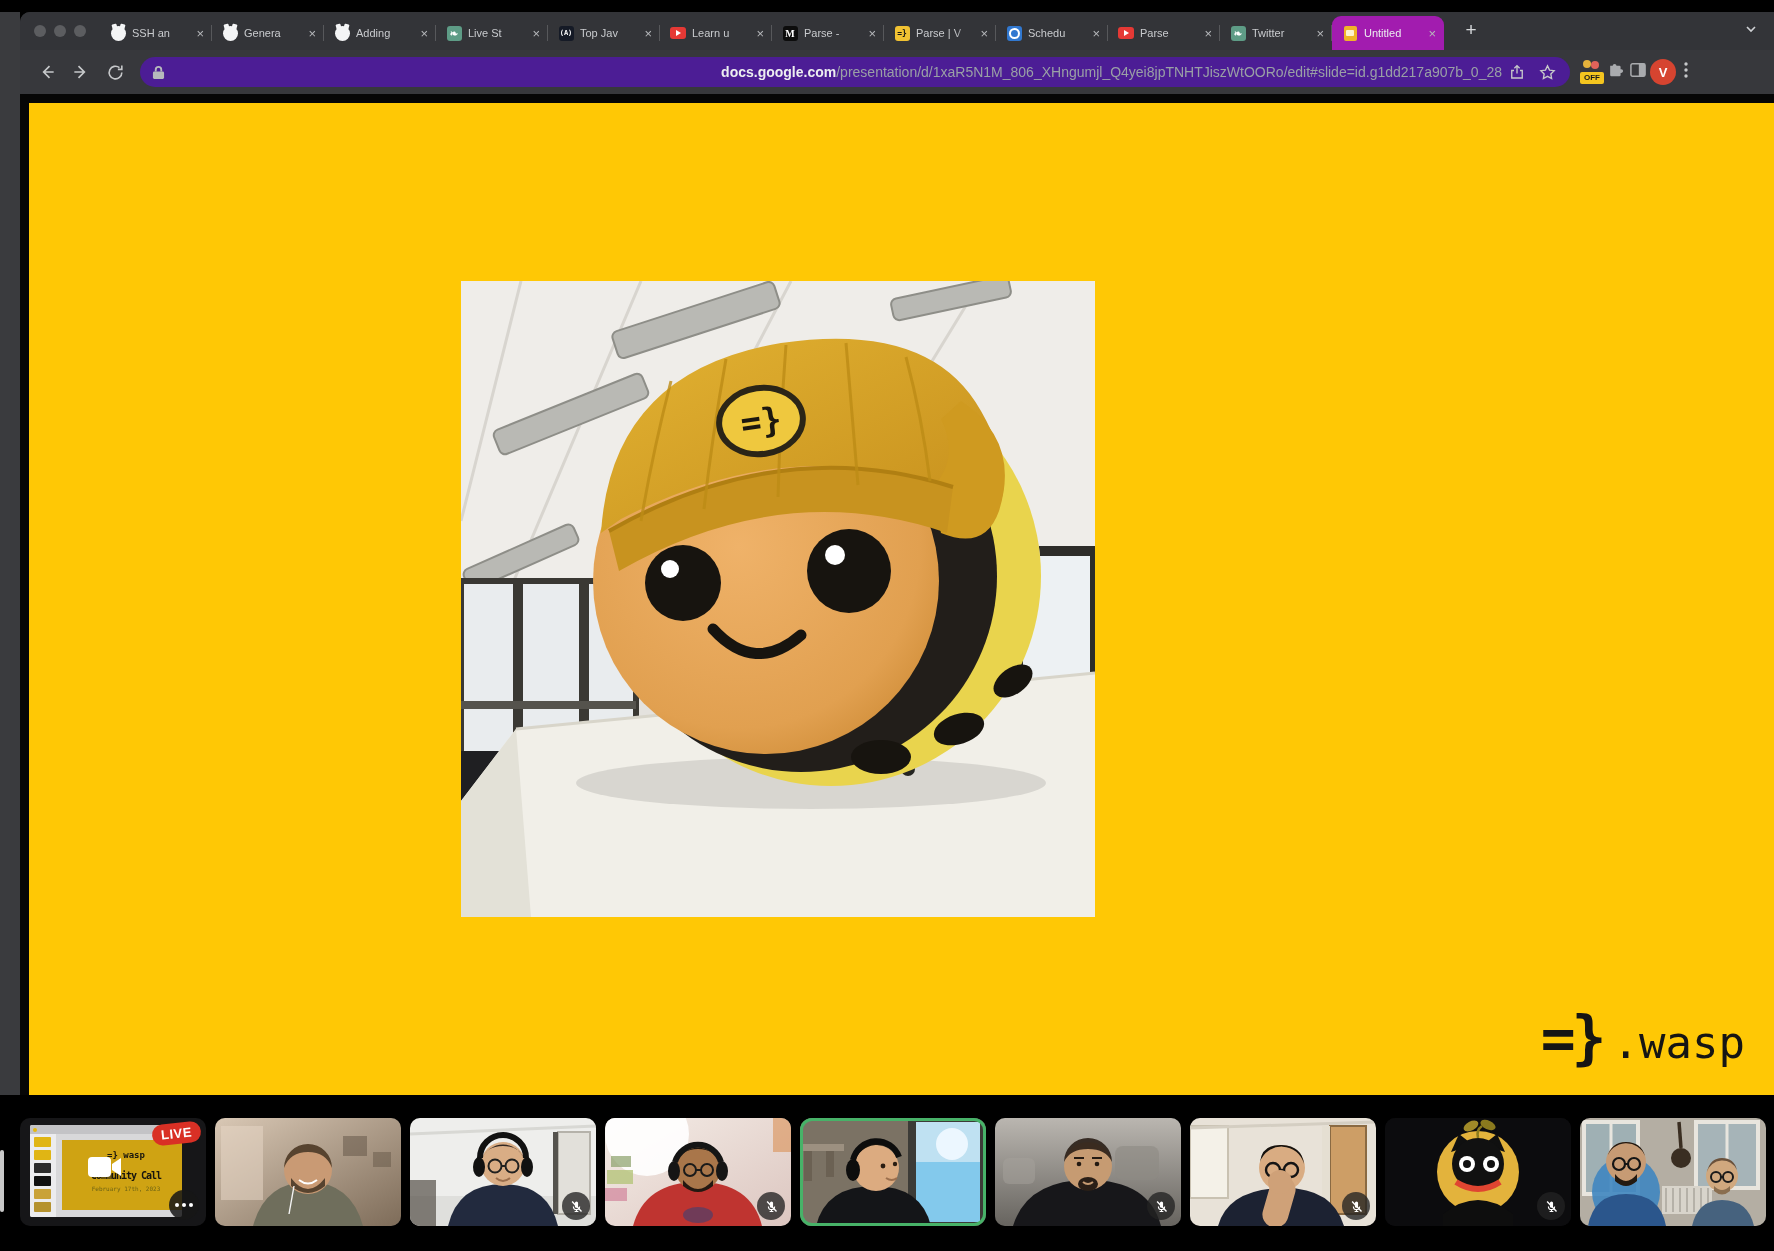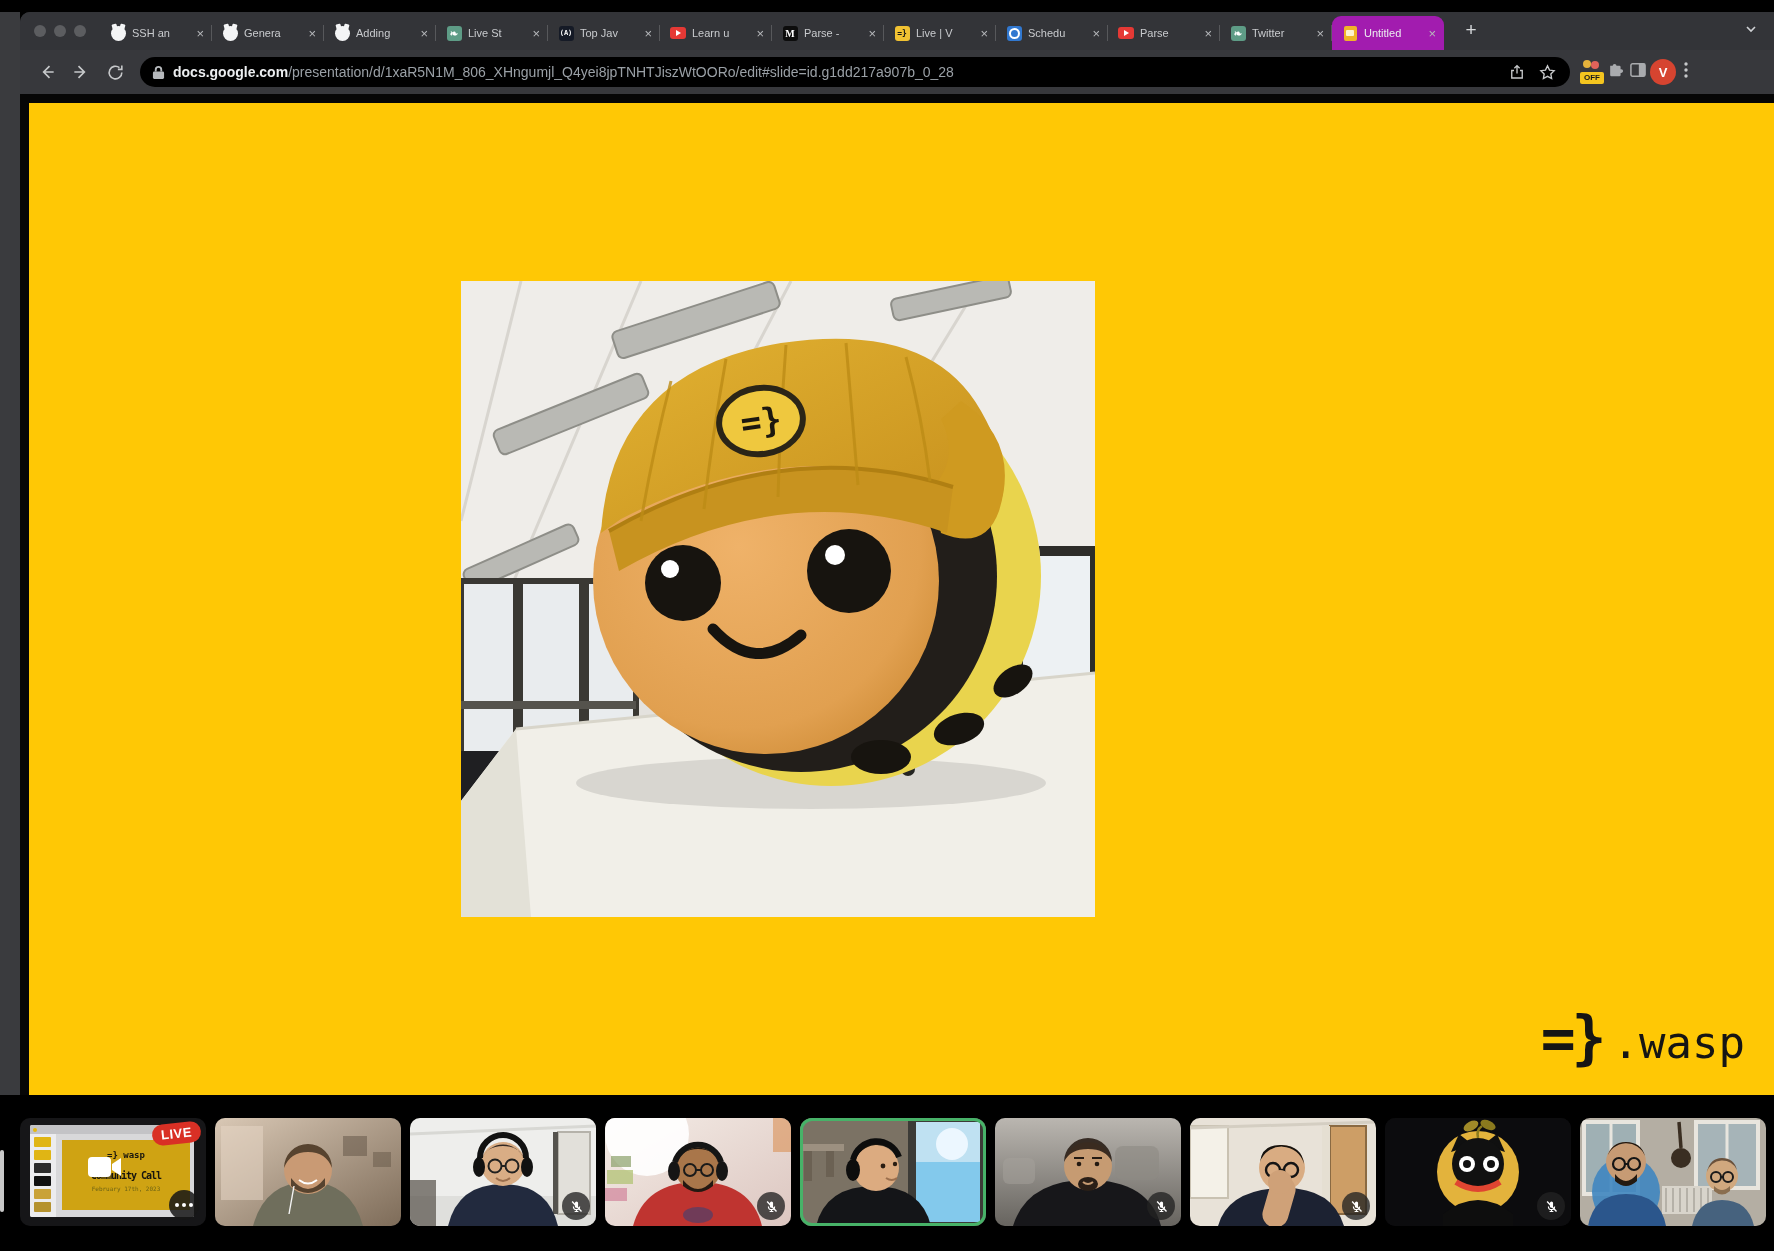--- a/index.html
+++ b/index.html
@@ -42,22 +42,22 @@
   .fav-clock{width:15px;height:15px;border-radius:3px;background:#3178d0;display:flex;align-items:center;justify-content:center;}
   .fav-clock i{display:block;width:7px;height:7px;border:2px solid #fff;border-radius:50%;}
   .fav-slides{width:13px;height:15px;border-radius:2px;background:#f0b429;display:flex;align-items:center;justify-content:center;}
   .fav-slides i{display:block;width:8px;height:6px;background:#fdf2d0;border-radius:1px;}
   .newtab{width:26px;height:26px;margin-left:14px;border-radius:50%;color:#d6d8da;font-size:19px;line-height:24px;
           text-align:center;cursor:pointer;}
   .tab-chevron{margin-left:auto;margin-right:16px;color:#cfd1d4;}
 
   .urlbar{position:relative;height:44px;background:#37383c;display:flex;align-items:center;padding:0 10px;box-sizing:border-box;}
   .nav-ic{width:30px;height:30px;display:flex;align-items:center;justify-content:center;color:#c6c8ca;flex:0 0 auto;margin:0 2px;}
-  .omnibox{display:flex;align-items:center;height:30px;background:#000000;border-radius:16px;margin-left:8px;
-           flex:0 0 auto;width:1430px;padding:0 8px 0 12px;box-sizing:border-box;color:#9aa0a6;}
+  .omnibox{display:flex;align-items:center;height:30px;background:#4c1d95;border-radius:16px;margin-left:8px;
+           flex:0 0 auto;width:1430px;padding:0 8px 0 12px;box-sizing:border-box;color:#9aa0a6;text-align:right;}
   .omni-url{flex:1;font-size:14px;white-space:nowrap;overflow:hidden;margin-left:8px;}
   .omni-url b{color:#eceef0;font-weight:bold;}
   .bar-right{display:flex;align-items:center;margin-left:10px;gap:2px;}
   .ext-off{width:24px;height:24px;position:relative;}
   .ext-off .p1{position:absolute;left:3px;top:0;width:8px;height:8px;border-radius:50%;background:#e6b33c;}
   .ext-off .p2{position:absolute;left:11px;top:1px;width:8px;height:8px;border-radius:50%;background:#e0635a;}
   .ext-off .badge{position:absolute;left:0;bottom:0;width:24px;height:12px;background:#f4c51f;color:#1a1a1a;
                   font-size:8px;font-weight:bold;text-align:center;line-height:12px;border-radius:2px;}
   .avatar-v{width:26px;height:26px;border-radius:50%;background:#d64430;color:#fff;font-size:13px;font-weight:bold;
             display:flex;align-items:center;justify-content:center;}
@@ -79,21 +79,21 @@
   .vtile svg{display:block;}
   .live-badge{position:absolute;top:5px;right:5px;background:#d93025;color:#fff;font-size:13px;font-weight:bold;
               padding:3px 9px;border-radius:12px;transform:rotate(-6deg);letter-spacing:.5px;}
   .more-btn{position:absolute;right:7px;bottom:6px;width:30px;height:30px;border-radius:50%;background:rgba(22,22,22,.85);
             display:flex;align-items:center;justify-content:center;gap:3px;}
   .more-btn i{width:4px;height:4px;border-radius:50%;background:#fff;display:block;}
   .mute-badge{position:absolute;right:6px;bottom:6px;width:28px;height:28px;border-radius:50%;background:rgba(35,35,35,.78);
               display:flex;align-items:center;justify-content:center;}
 
   
-  .mini-browser{position:absolute;left:10px;top:7px;width:164px;height:92px;background:#d8d8da;border-radius:2px;overflow:hidden;}
+  .mini-browser{position:absolute;left:10px;top:7px;width:152px;height:92px;background:#d8d8da;border-radius:2px;overflow:hidden;}
   .mini-chrome{height:9px;background:#c3c3c6;display:flex;align-items:center;}
   .mini-chrome i{width:4px;height:4px;border-radius:50%;background:#e4b80e;margin-left:3px;}
   .mini-rail{position:absolute;left:0;top:9px;bottom:0;width:26px;background:#ececee;display:flex;flex-direction:column;gap:3px;padding:3px 0 0 4px;box-sizing:border-box;}
   .mini-rail i{width:17px;height:10px;border-radius:1px;display:block;}
   .mini-slide{position:absolute;left:32px;top:15px;width:128px;height:70px;background:#cfa313;
               font-family:"DejaVu Sans Mono",monospace;color:#17150e;text-align:center;}
   .mini-slide .l0{font-size:9px;font-weight:bold;margin-top:10px;}
   .mini-slide .l1{font-size:10px;font-weight:bold;margin-top:10px;letter-spacing:-1px;}
   .mini-slide .l2{font-size:6px;margin-top:4px;color:#6f6414;}
   .mini-cam{position:absolute;left:68px;top:38px;}
@@ -162,21 +162,21 @@
           <span class="fav">
               <span class="fav-med">M</span>
             </span>
           <span class="t-title">Parse -</span>
           <span class="t-close">×</span>
         </div>
         <div class="tab">
           <span class="fav">
               <span class="fav-wasp">=}</span>
             </span>
-          <span class="t-title">Live | V</span>
+          <span class="t-title">Parse | V</span>
           <span class="t-close">×</span>
         </div>
         <div class="tab">
           <span class="fav">
               <span class="fav-clock">
                 <i></i>
               </span>
             </span>
           <span class="t-title">Schedu</span>
           <span class="t-close">×</span>

